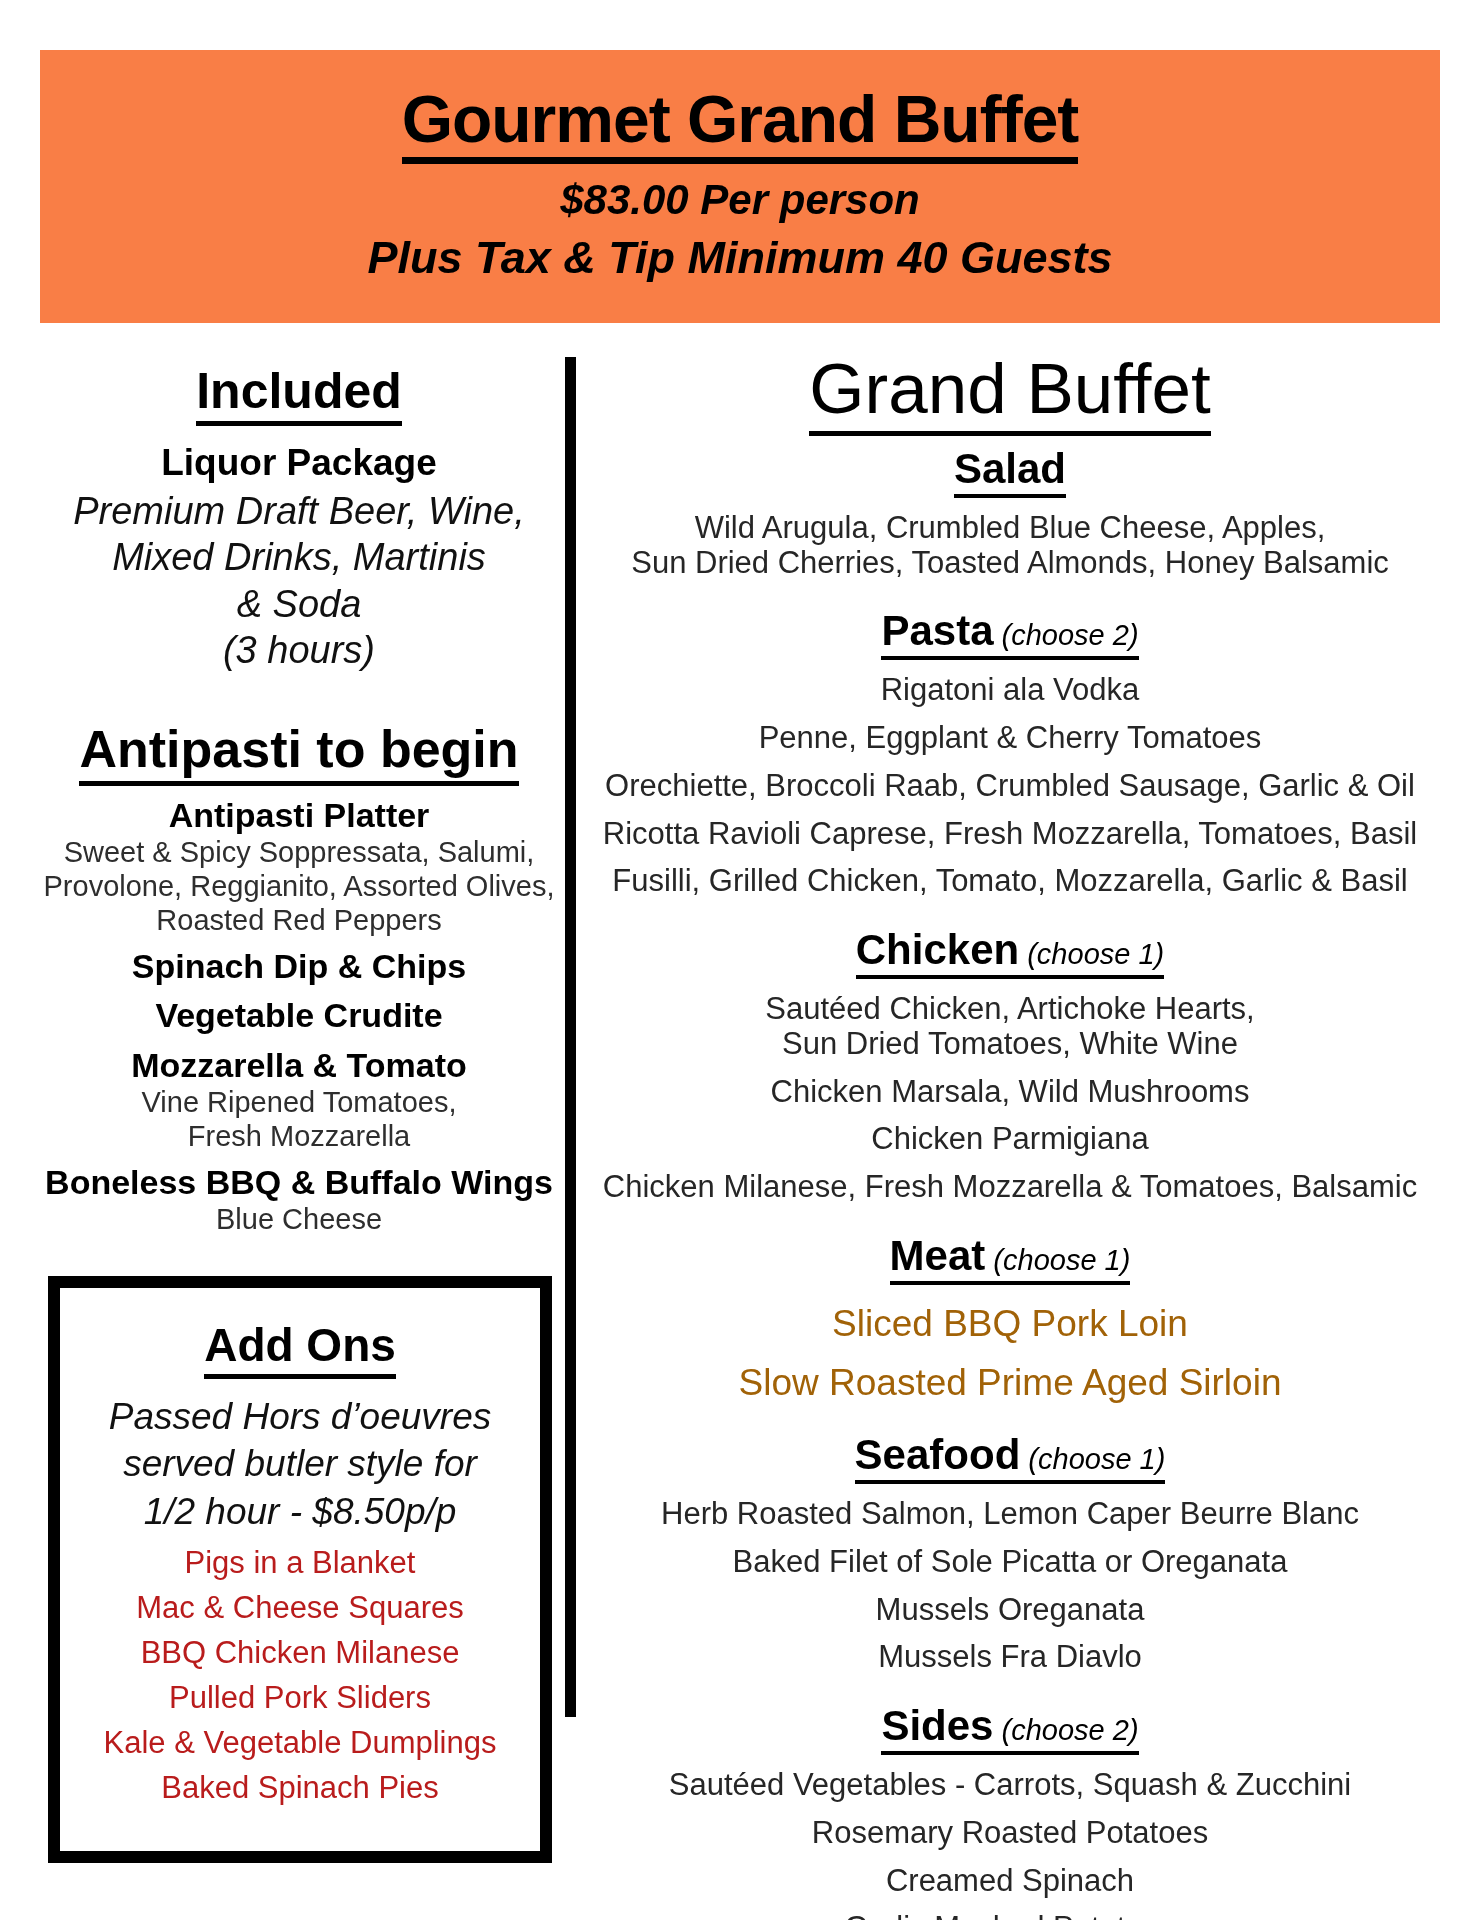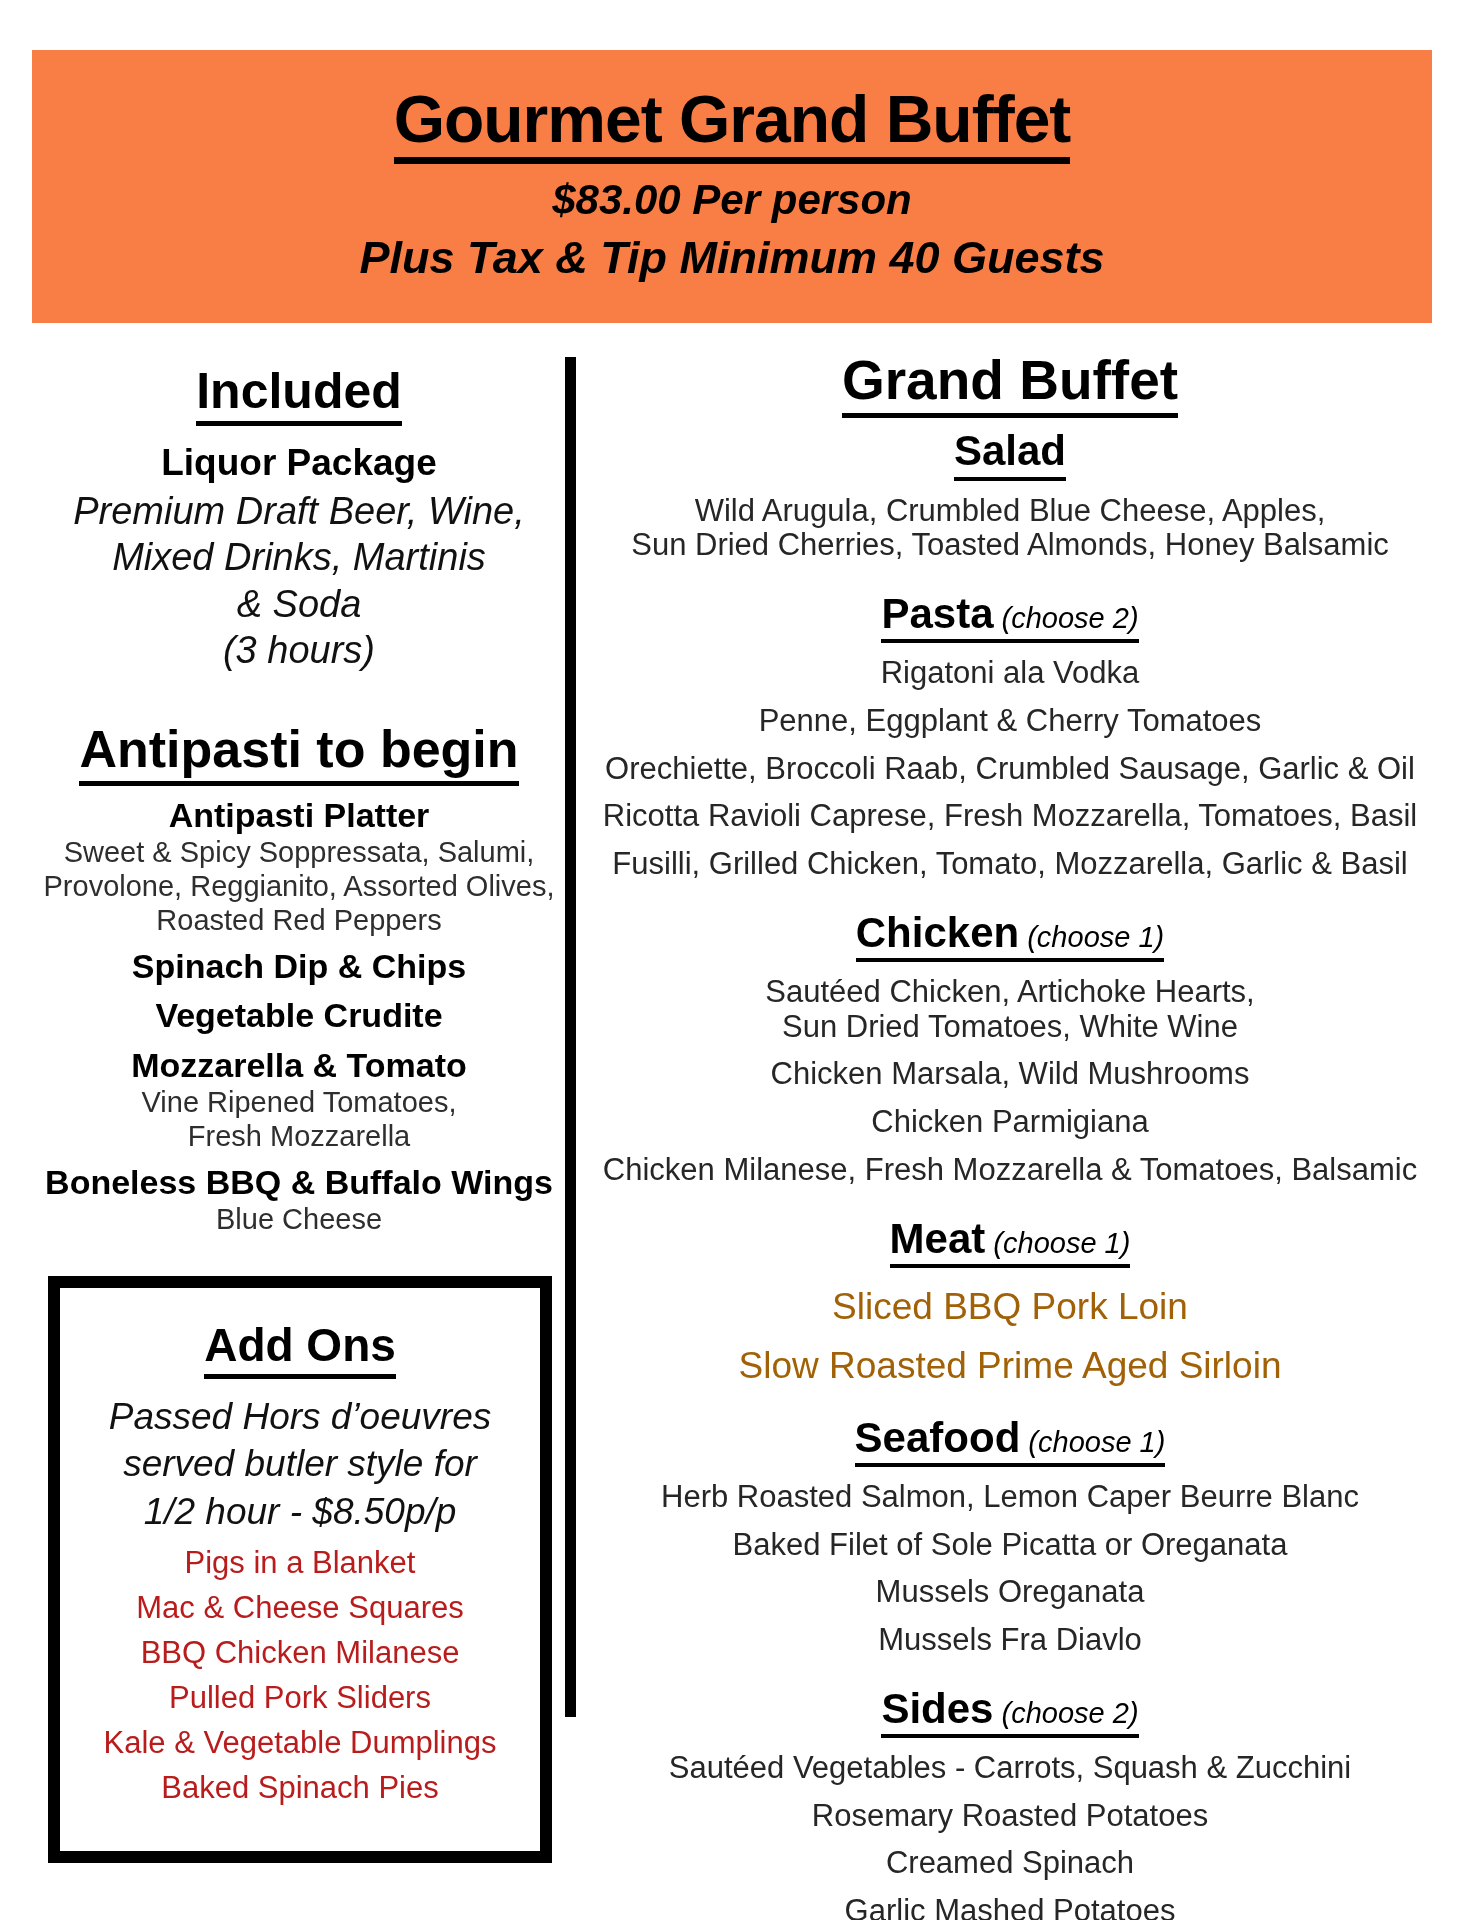--- a/index.html
+++ b/index.html
@@ -5,21 +5,21 @@
   html,body { margin:0; padding:0; background:#e8e8e8; }
   .page {
     position:relative; width:1484px; height:1920px; margin:0 auto;
     background:#ffffff; color:#000;
     font-family:"Liberation Sans", sans-serif;
     overflow:hidden;
   }
 
   
   .banner {
-    position:absolute; left:32px; top:50px; width:1400px; height:273px;
+    position:absolute; left:40px; top:50px; width:1400px; height:273px;
     background:#F97E46; text-align:center; box-sizing:border-box; padding-top:36px;
   }
   .banner-title {
     display:inline-block; font-size:66px; font-weight:800; line-height:1;
     border-bottom:7px solid #000; padding-bottom:5px; letter-spacing:-1px;
   }
   .banner-price { margin-top:12px; font-size:42px; font-style:italic; font-weight:600; }
   .banner-note  { margin-top:8px;  font-size:45px; font-style:italic; font-weight:700; }
 
   
@@ -47,21 +47,21 @@
     padding:30px 4px 40px; box-sizing:border-box;
   }
   .addons-heading { font-size:46px; font-weight:700; }
   .addons-intro { margin-top:14px; }
   .addons-intro .list-item { font-size:37px; font-style:italic; color:#111; line-height:1.28; }
   .addons-items { margin-top:6px; }
   .addons-items .list-item { font-size:31px; color:#b91c1c; line-height:1.45; }
 
   
   .col-right { position:absolute; left:588px; top:348px; width:844px; text-align:center; }
-  .gb-heading { font-size:55px; font-weight:700; }
+  .gb-heading { font-size:71px; font-weight:400; }
   .menu-section { margin-top:28px; }
   .menu-section.first { margin-top:10px; }
   .section-heading { display:inline-block; border-bottom:4px solid #000; padding-bottom:2px; line-height:1.1; }
   .section-title { font-size:42px; font-weight:700; }
   .choose { font-size:29px; font-style:italic; font-weight:400; }
   .section-items { margin-top:8px; }
   .section-items .list-item { font-size:31px; color:#262626; margin-top:13px; line-height:1.12; }
   .menu-section.large .section-items .list-item { font-size:37px; color:#a16207; margin-top:18px; }
 </style>
 </head>

